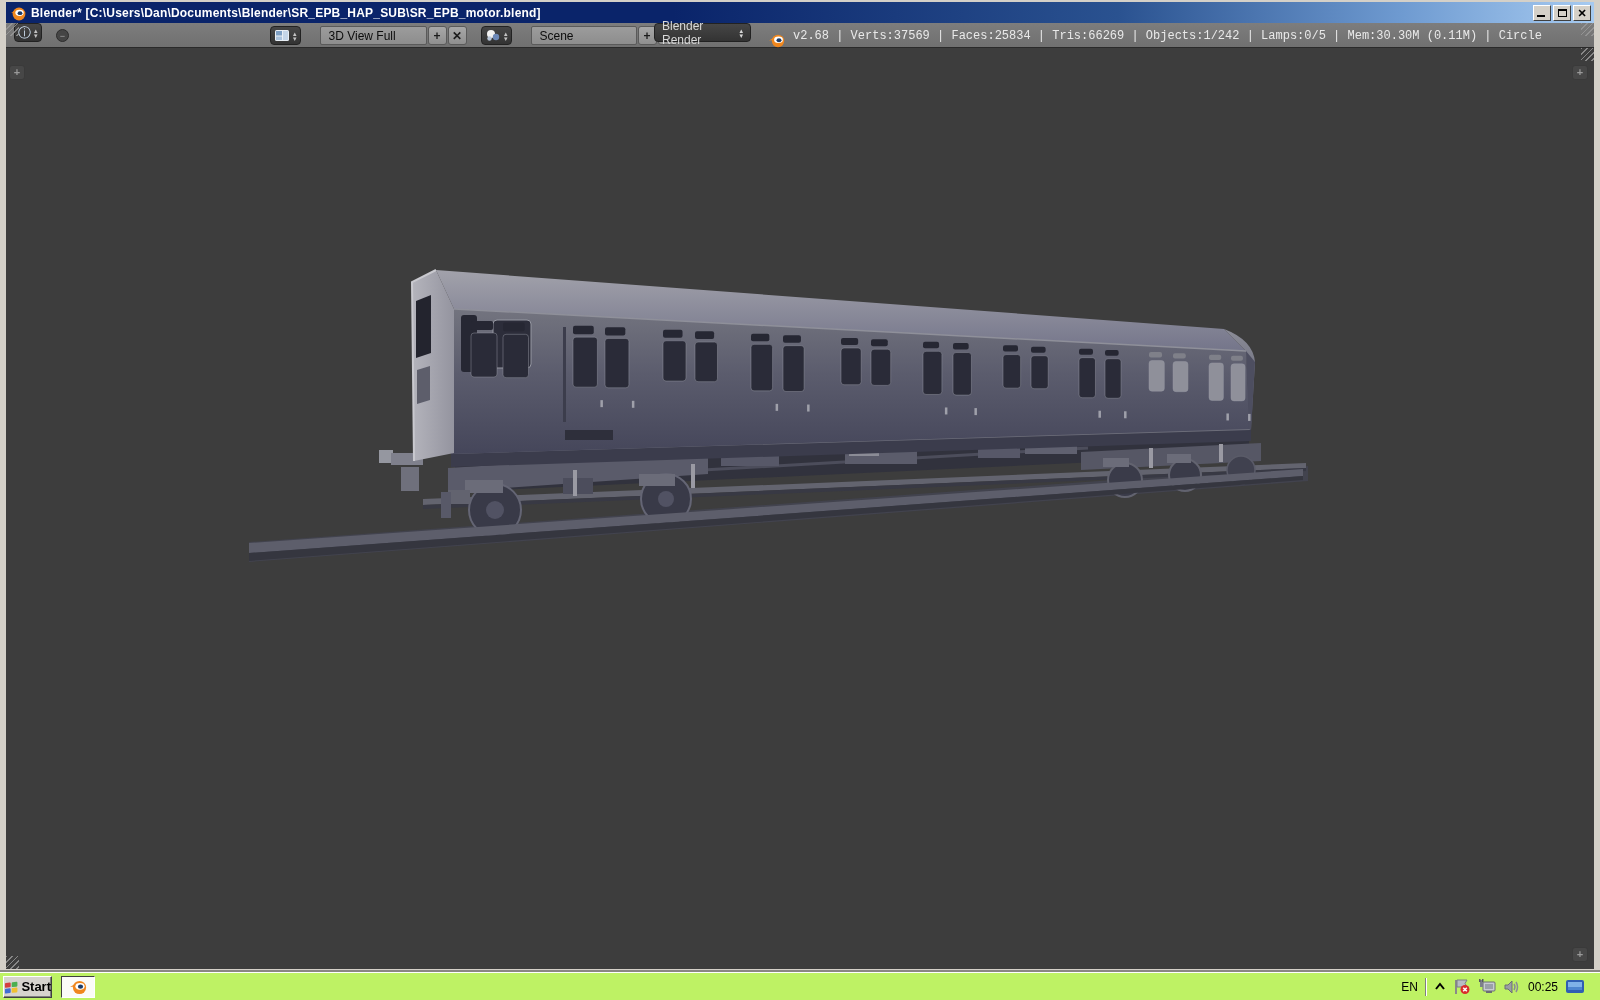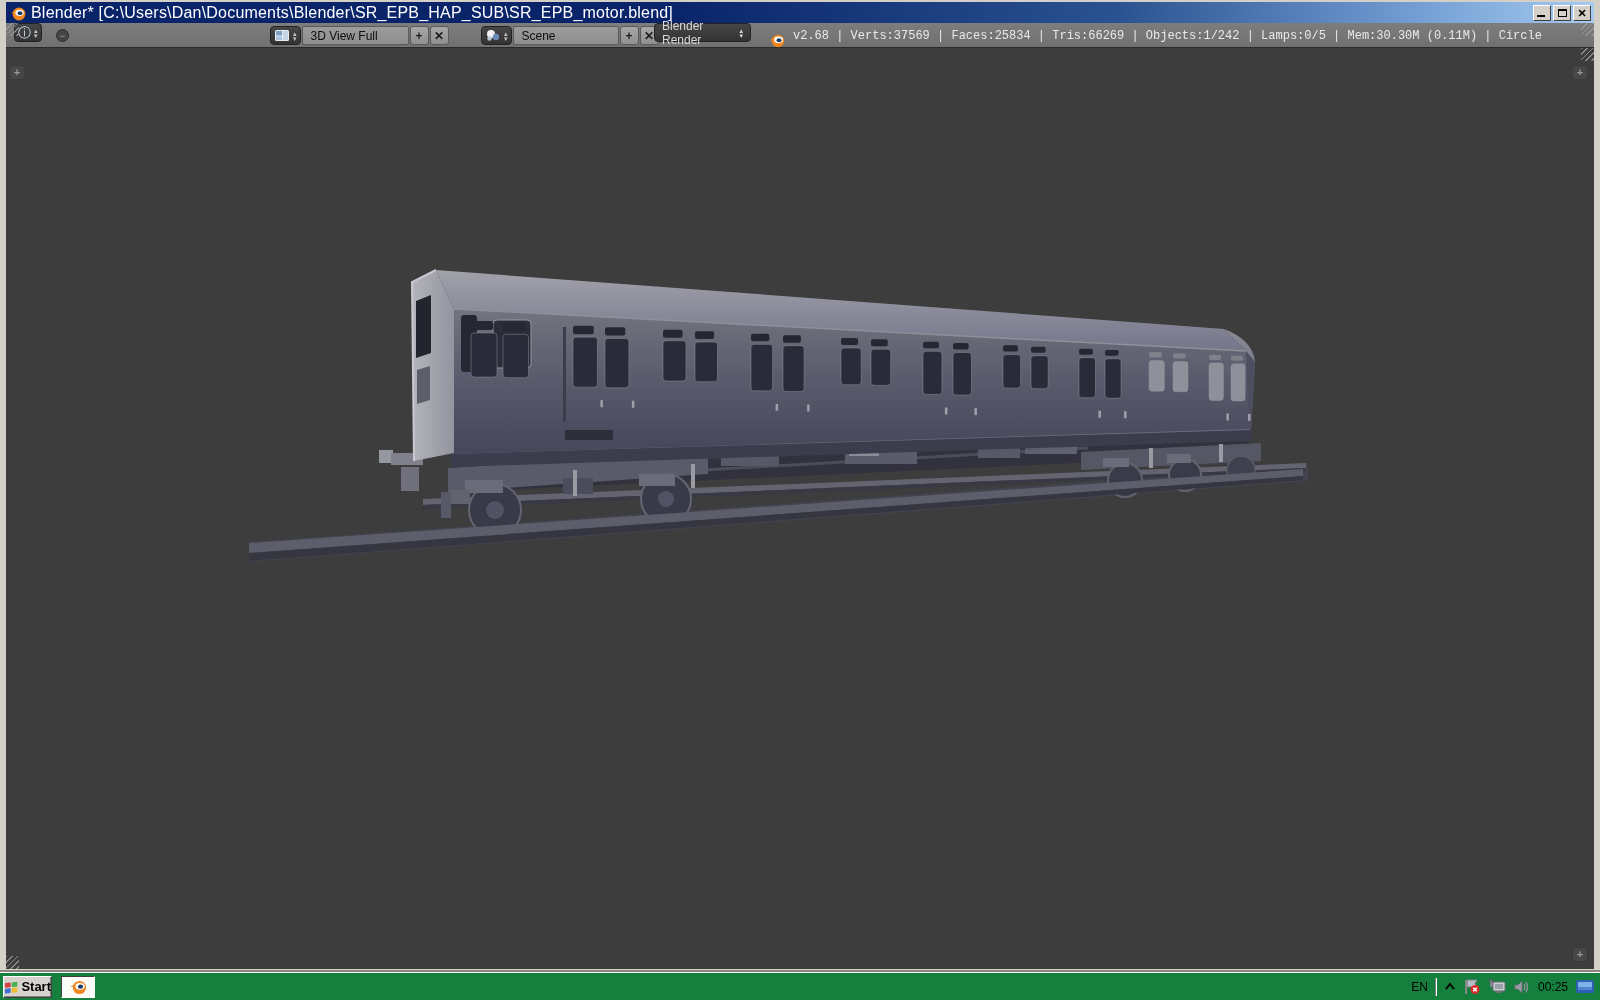--- a/index.html
+++ b/index.html
@@ -8,21 +8,21 @@
 
   
   .app-window { position:absolute; left:0; top:0; width:1600px; height:972px;
     background:#d4d0c8; border-left:3px solid #d4d0c8; border-right:3px solid #d4d0c8;
     border-bottom:3px solid #d4d0c8; }
 
   .titlebar { position:absolute; left:3px; top:2px; right:3px; height:21px;
     background:linear-gradient(90deg,#0a246a 0%,#0a246a 42%,#2a5290 70%,#6f9bd1 88%,#a6caf0 100%);
     display:flex; align-items:center; padding-left:4px; color:#fff; }
   .titlebar .app-icon { width:16px; height:16px; margin-right:5px; flex:0 0 auto; }
-  .titlebar .title-text { font-size:16px; font-weight:normal; white-space:nowrap;
+  .titlebar .title-text { font-size:12px; font-weight:bold; white-space:nowrap;
     letter-spacing:.2px; }
   .win-controls { position:absolute; right:3px; top:3px; display:flex; gap:2px; }
   .win-btn { width:18px; height:16px; background:#d4d0c8;
     border-top:1px solid #fff; border-left:1px solid #fff;
     border-right:1px solid #404040; border-bottom:1px solid #404040;
     display:flex; align-items:center; justify-content:center; position:relative; }
   .glyph-min { position:absolute; left:3px; bottom:3px; width:8px; height:2px; background:#000; }
   .glyph-max { width:9px; height:8px; border:1px solid #000; border-top:2px solid #000; }
   .glyph-close { font-size:11px; font-weight:bold; color:#000; line-height:1; }
 
@@ -43,21 +43,21 @@
     display:flex; align-items:center; justify-content:center; }
 
   .menu-row { left:62px; gap:0; }
   .menu-item { padding:0 11px; height:25px; display:flex; align-items:center;
     color:#101010; cursor:default; }
 
   .layout-block { left:264px; gap:1px; }
   .scene-block { left:447px; gap:1px;padding-left:28px; }
   .field { height:19px; background:linear-gradient(#9c9c9c,#8d8d8d);
     border:1px solid #5a5a5a; border-radius:2px; color:#0d0d0d;
-    display:flex; align-items:center; padding:0 8px; }
+    display:flex; align-items:center; padding:0 8px;margin-left:18px; }
   .field.layout-field { width:107px; }
   .field.scene-field { width:106px; }
   .sq-btn { width:19px; height:19px; background:linear-gradient(#a8a8a8,#8f8f8f);
     border:1px solid #5a5a5a; border-radius:3px; color:#1c1c1c; font-size:12px;
     font-weight:bold; display:flex; align-items:center; justify-content:center; }
   .mini-icon { width:16px; height:13px; display:block; }
 
   .engine-btn { left:648px; width:97px; justify-content:space-between; color:#d8d8d8; padding:0 7px; }
   .engine-btn .spinner { color:#d8d8d8; }
 
@@ -74,34 +74,34 @@
   .plus-tl { left:3px; top:17px; }
   .plus-tr { right:6px; top:17px; }
   .plus-br { right:6px; bottom:7px; }
   .corner-stripes { position:absolute; width:13px; height:13px; opacity:.8;
     background:repeating-linear-gradient(135deg,#9a9a9a 0 1px,transparent 1px 4px); }
   .cs-hdr-l { left:3px; top:23px; } .cs-hdr-r { right:3px; top:23px; }
   .cs-vp-tr { right:3px; top:48px; } .cs-vp-bl { left:3px; top:956px; }
 
   
   .taskbar { position:absolute; left:0; bottom:0; width:1600px; height:28px;
-    background:#15803d; border-top:1px solid #fff; box-shadow:0 -2px 0 #8a8782;
+    background:#bef264; border-top:1px solid #fff; box-shadow:0 -2px 0 #8a8782;
     display:flex; align-items:center; }
   .start-btn { margin-left:3px; width:49px; height:22px; background:#d6d3ce;
     border-top:1px solid #fff; border-left:1px solid #fff;
     border-right:1px solid #404040; border-bottom:1px solid #404040;
     box-shadow:inset -1px -1px 0 #808080; display:flex; align-items:center;
     justify-content:center; gap:3px; }
   .start-btn span { font-size:13px; font-weight:bold; color:#000; }
   .task-app-btn { margin-left:9px; width:34px; height:22px; background:#fbfbf8;
     border-top:1px solid #404040; border-left:1px solid #404040;
     border-right:1px solid #fff; border-bottom:1px solid #fff;
     display:flex; align-items:center; justify-content:center; }
   .tray { margin-left:auto; display:flex; align-items:center; gap:7px;
-    padding-right:5px; height:100%; }
+    padding-right:15px; height:100%; }
   .tray-divider { width:2px; height:18px; border-left:1px solid #808080;
     border-right:1px solid #fff; }
   .tray-text { font-size:12px; color:#000; }
   .tray svg { display:block; }
 </style>
 </head>
 <body>
 
 <div class="app-window">
 

